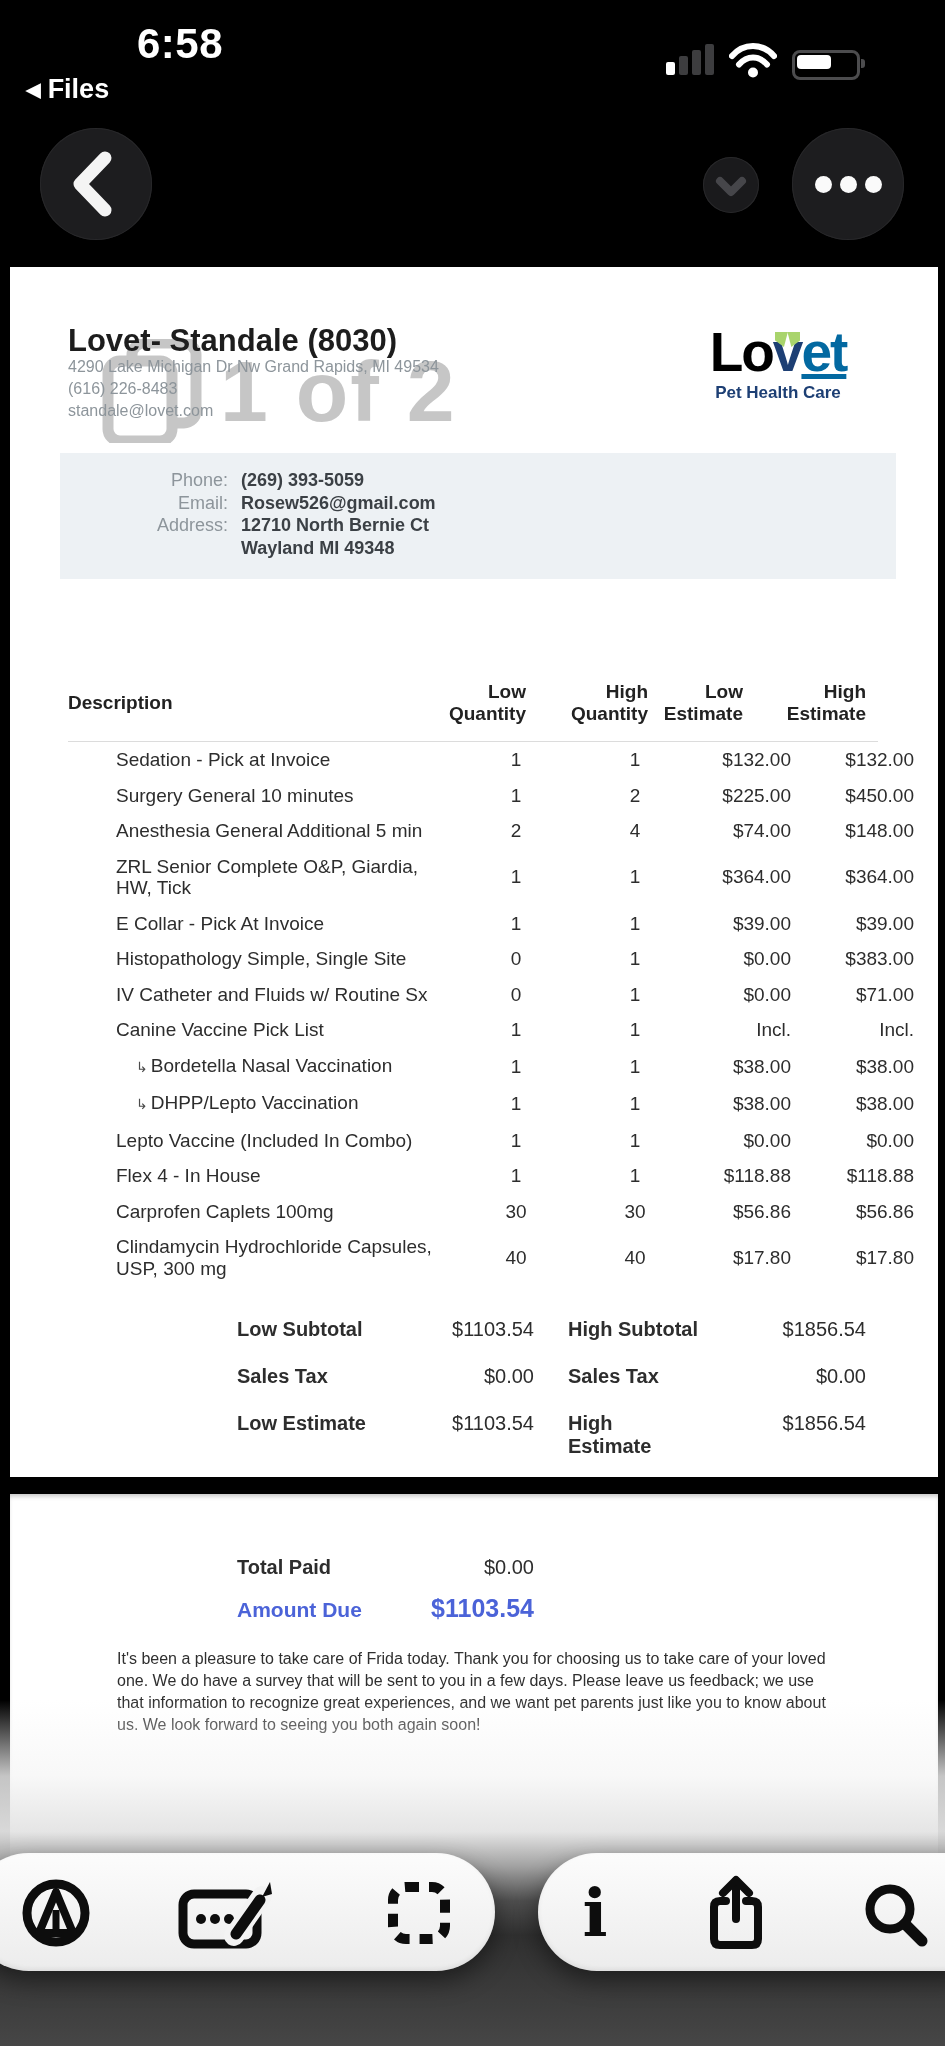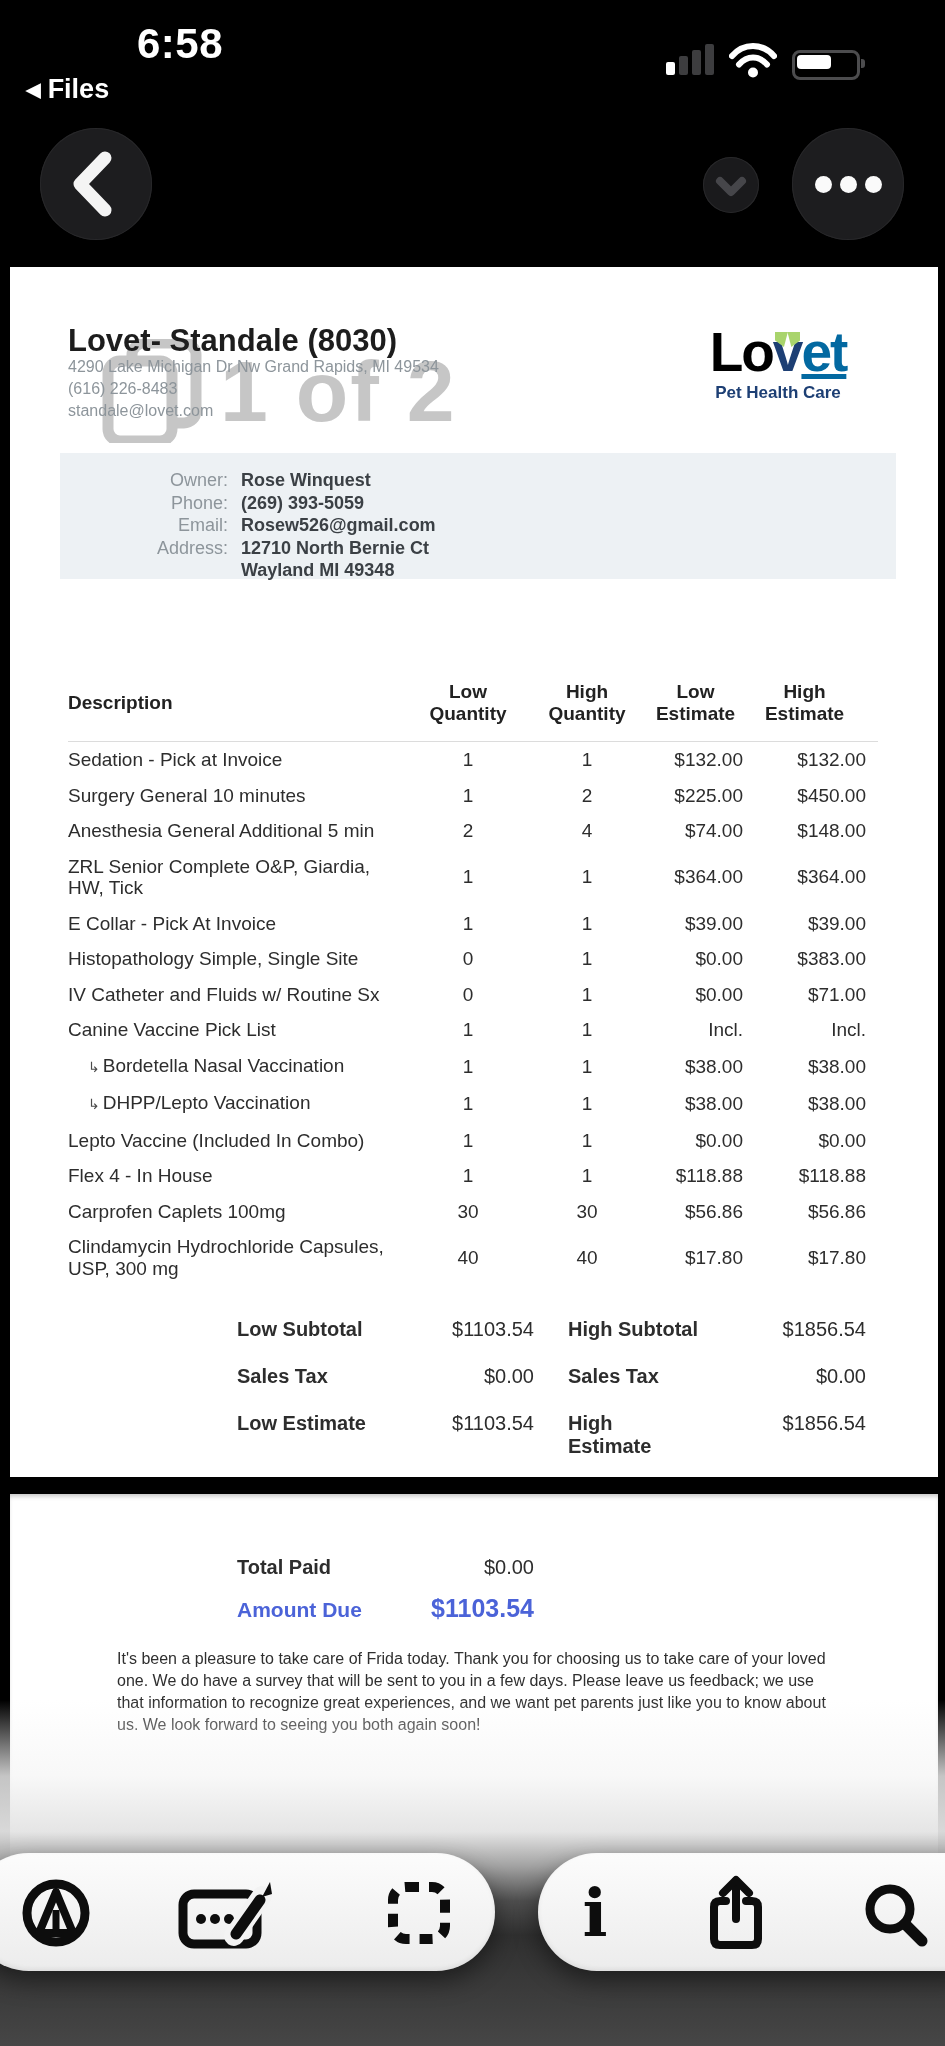--- a/index.html
+++ b/index.html
@@ -69,22 +69,22 @@
   .est-date{margin-left:auto;font-size:19px;color:#8d959b;}
 
   
   .tbl{position:absolute;left:58px;top:404px;width:810px;z-index:2;color:#2d2d2d;}
   .trow{display:grid;grid-template-columns:342px 116px 122px 95px 135px;align-items:center;}
   .thead{padding:10px 0 16px 0;border-bottom:1px solid #dcdcdc;font-weight:700;font-size:19px;
          line-height:22px;color:#222;}
   .th-c{text-align:center;}
   .th-r{text-align:right;}
   .th-r.pad{padding-right:12px;}
-  .th-inner{display:inline-block;text-align:center;}
-  .tr-item{padding:7px 0;font-size:19px;line-height:21.5px;}
+  .th-inner{display:inline-block;text-align:right;}
+  .tr-item{padding:7px 0;font-size:19px;line-height:21.5px;margin-left:48px;}
   .c-desc{padding-right:8px;}
   .c-desc.sub{padding-left:20px;}
   .sub-arrow{font-size:14px;color:#4a4a4a;margin-right:3px;}
   .c-qty{text-align:center;}
   .c-est{text-align:right;}
   .c-est.pad{padding-right:12px;}
 
   
   .totals{position:absolute;left:227px;top:1051px;display:grid;
           grid-template-columns:148px 149px 34px 132px 166px;row-gap:24px;
@@ -179,24 +179,20 @@
 
     <div class="logo">
       <div class="logo-word">
         <span class="logo-lo">Lo</span><span class="logo-v">v</span><span class="logo-et">et</span>
       </div>
       <div class="logo-tag">Pet Health Care</div>
     </div>
 
     <div class="owner-box">
       <div class="info-row">
-        <span class="info-label">Owner:</span>
-        <span class="info-value">Rose Winquest</span>
-      </div>
-      <div class="info-row">
         <span class="info-label">Phone:</span>
         <span class="info-value">(269) 393-5059</span>
       </div>
       <div class="info-row">
         <span class="info-label">Email:</span>
         <span class="info-value">Rosew526@gmail.com</span>
       </div>
       <div class="info-row">
         <span class="info-label">Address:</span>
         <span class="info-value">12710 North Bernie Ct Wayland MI 49348</span>

